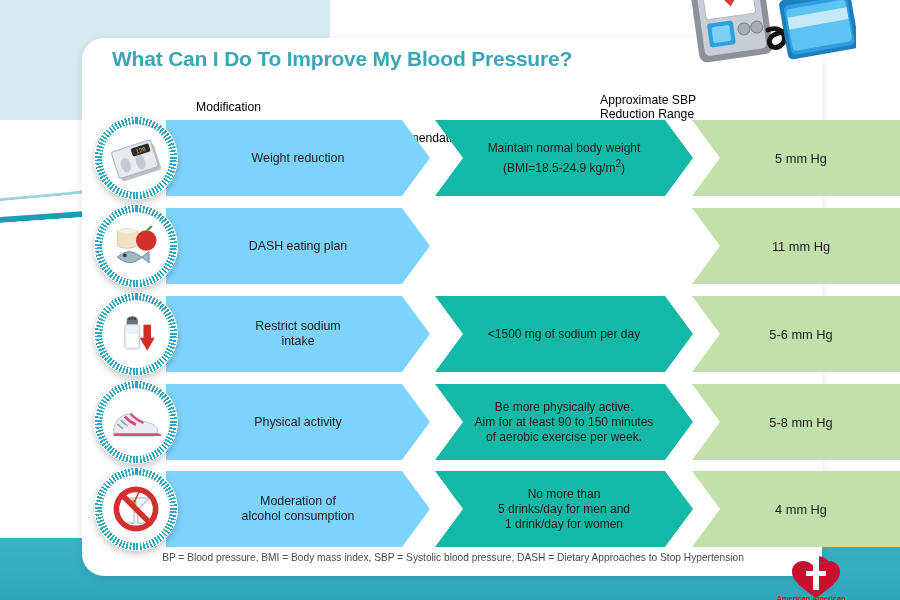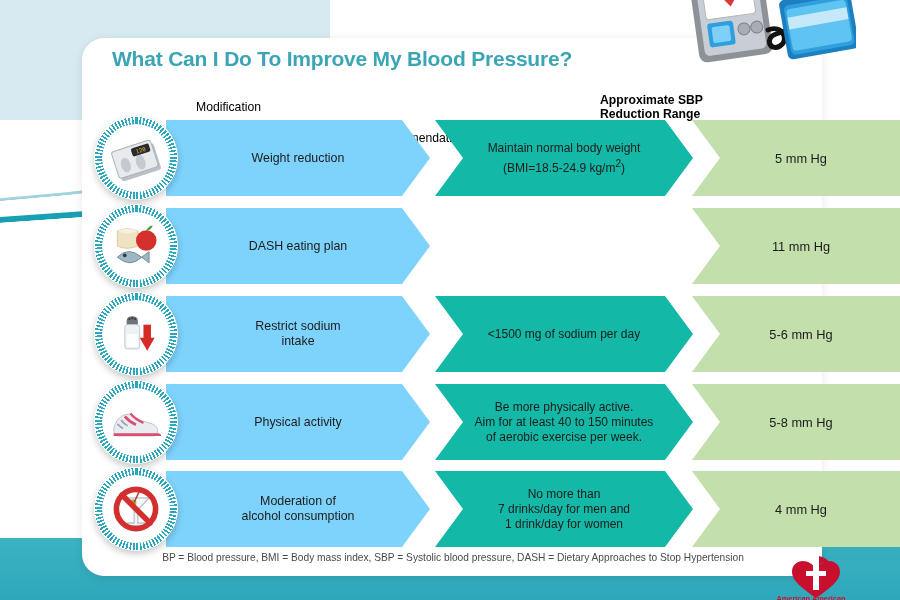--- a/index.html
+++ b/index.html
@@ -84,21 +84,21 @@
   
   .col-head {
     position: absolute;
     font-size: 12.2px;
     color: #000000;
     text-align: left;
     line-height: 14px;
   }
   .ch-mod  { left: 196px; top: 100px; width: 130px; }
   .ch-rec  { left: 370px; top: 100px; width: 190px; margin-top: 31px; }
-  .ch-sbp  { left: 600px; top: 93px;  width: 160px; font-weight: bold; }
+  .ch-sbp  { left: 600px; top: 93px;  width: 160px; }
 
   
   .row { position: absolute; left: 94px; width: 716px; height: 76px; }
   .row-0 { top: 120px; }
   .row-1 { top: 208px; }
   .row-2 { top: 296px; }
   .row-3 { top: 384px; }
   .row-4 { top: 471px; }
 
   
@@ -328,21 +328,21 @@
           <path d="M10 32 q3 3 6 5" stroke="#9aa6b1" stroke-width="2" fill="none"></path>
         </svg>
       </div>
     </div>
     <div class="seg seg-mod">
       <div class="seg-text">Physical activity</div>
     </div>
     <div class="seg seg-rec">
       <div class="seg-text">
         <div>Be more physically active.</div>
-        <div>Aim for at least 40 to 150 minutes</div>
+        <div>Aim for at least 90 to 150 minutes</div>
         <div>of aerobic exercise per week.</div>
       </div>
     </div>
     <div class="seg seg-sbp">
       <div class="seg-text">5-8 mm Hg</div>
     </div>
   </div>
 
   <div class="row row-4">
     <div class="badge">
@@ -359,21 +359,21 @@
     </div>
     <div class="seg seg-mod">
       <div class="seg-text">
         <div>Moderation of</div>
         <div>alcohol consumption</div>
       </div>
     </div>
     <div class="seg seg-rec">
       <div class="seg-text">
         <div>No more than</div>
-        <div>7 drinks/day for men and</div>
+        <div>5 drinks/day for men and</div>
         <div>1 drink/day for women</div>
       </div>
     </div>
     <div class="seg seg-sbp">
       <div class="seg-text">4 mm Hg</div>
     </div>
   </div>
 
   <div class="footnote">BP = Blood pressure, BMI = Body mass index, SBP = Systolic blood pressure, DASH = Dietary Approaches to Stop Hypertension</div>
 

